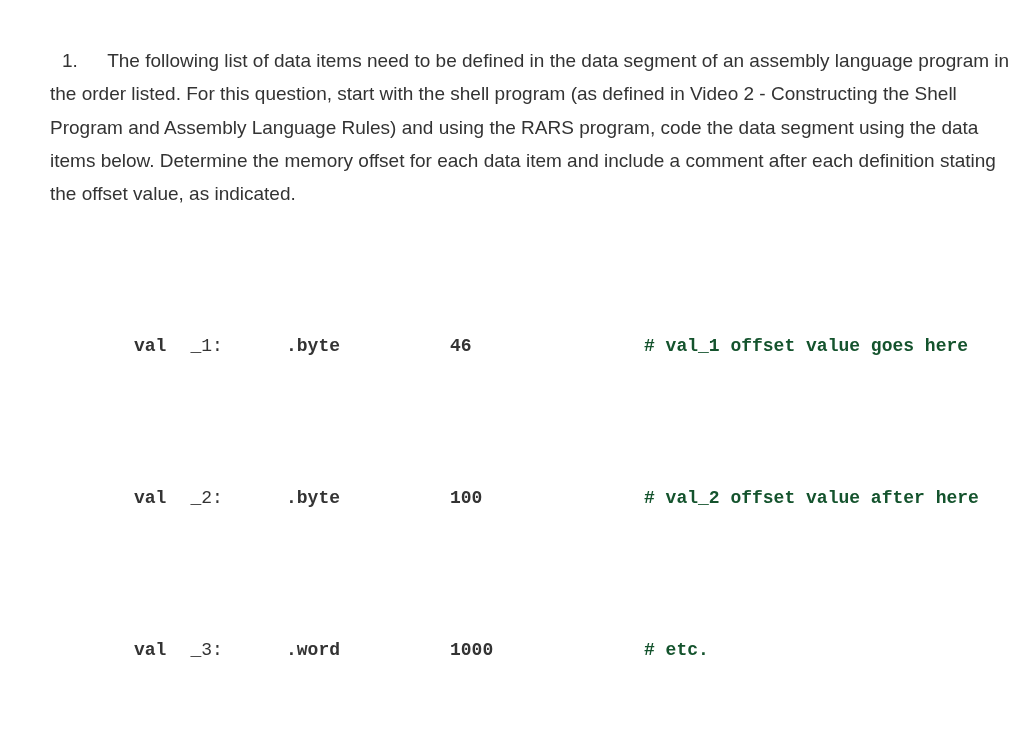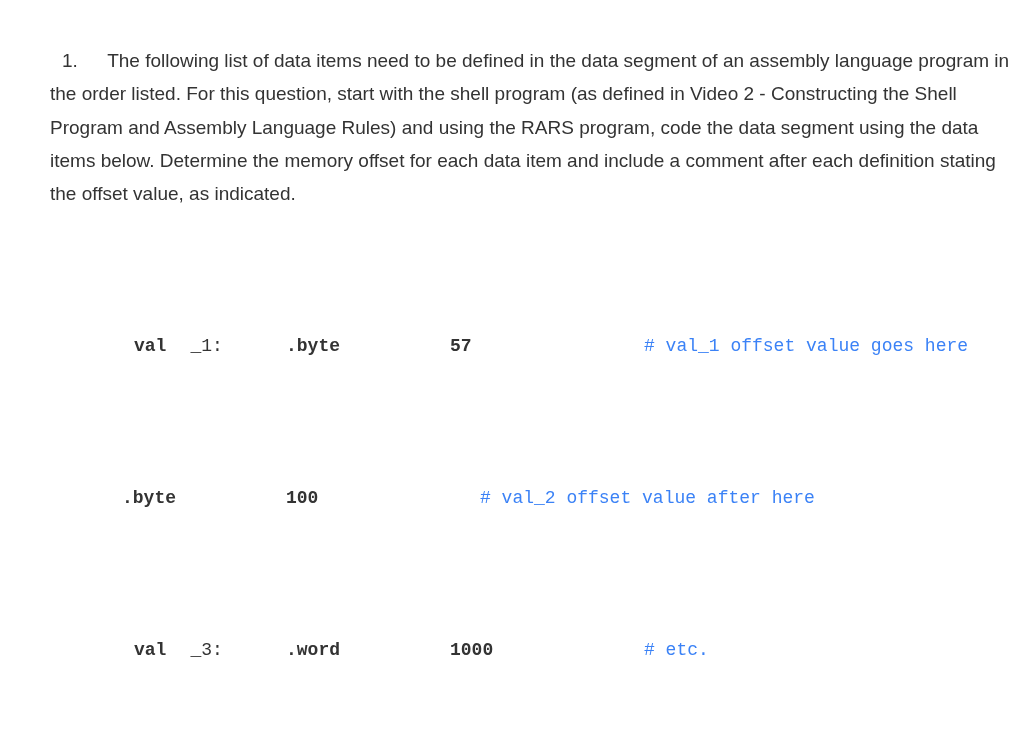--- a/index.html
+++ b/index.html
@@ -38,42 +38,43 @@
     }
     .col-directive {
       width: 140px;
       font-weight: bold;
     }
     .col-value {
       width: 170px;
       font-weight: bold;
     }
     .col-comment {
-      font-weight: normal;
-      color: #3b82f6;
+      font-weight: bold;
+      color: #14532d;
       text-align: right;
     }
   </style>
 </head>
 <body>
 
 <div class="paragraph">
   <span>1.  </span><span>The following list of data items need to be defined in the data segment of an assembly language program in the order listed.  For this question, start with the shell program (as defined in Video 2 - Constructing the Shell Program and Assembly Language Rules) and using the RARS program, code the data segment using the data items below.  Determine the memory offset for each data item and include a comment after each definition stating the offset value, as indicated.</span>
 </div>
 
 <div class="code-block">
   
   <div class="code-row">
     <span class="col-label"><span>val</span><span class="monofix">_1:</span></span>
     <span class="col-directive">.byte</span>
-    <span class="col-value">57</span>
+    <span class="col-value">46</span>
     <span class="col-comment"># val_1 offset value goes here</span>
   </div>
   
   <div class="code-row">
+    <span class="col-label"><span>val</span><span class="monofix">_2:</span></span>
     <span class="col-directive">.byte</span>
     <span class="col-value">100</span>
     <span class="col-comment"># val_2 offset value after here</span>
   </div>
   
   <div class="code-row">
     <span class="col-label"><span>val</span><span class="monofix">_3:</span></span>
     <span class="col-directive">.word</span>
     <span class="col-value">1000</span>
     <span class="col-comment"># etc.</span>

